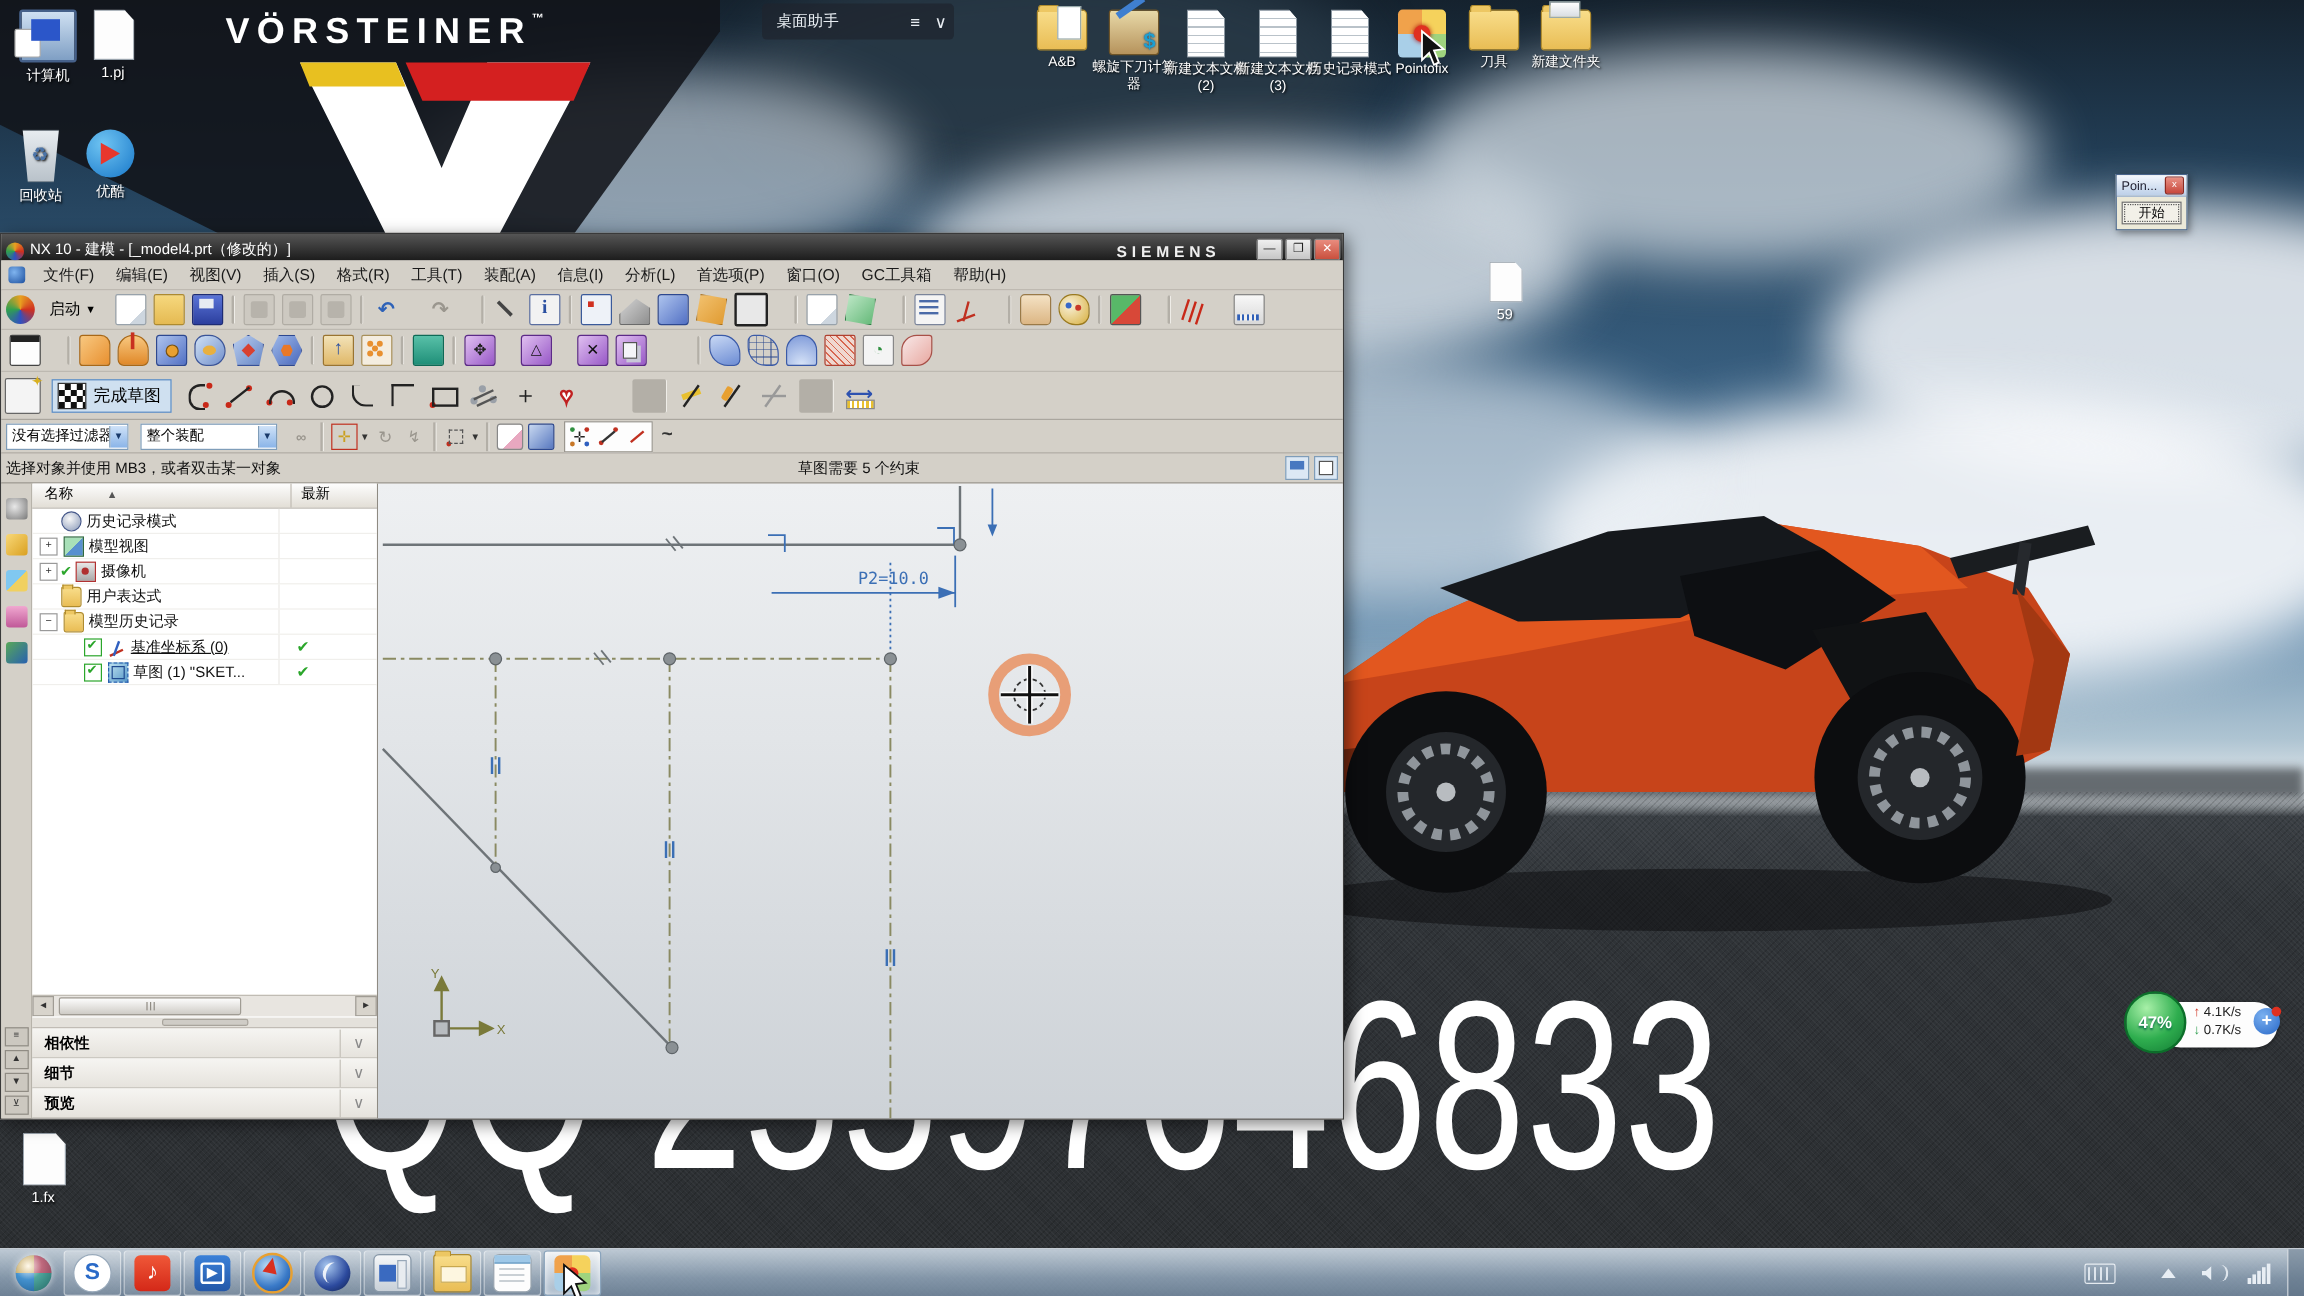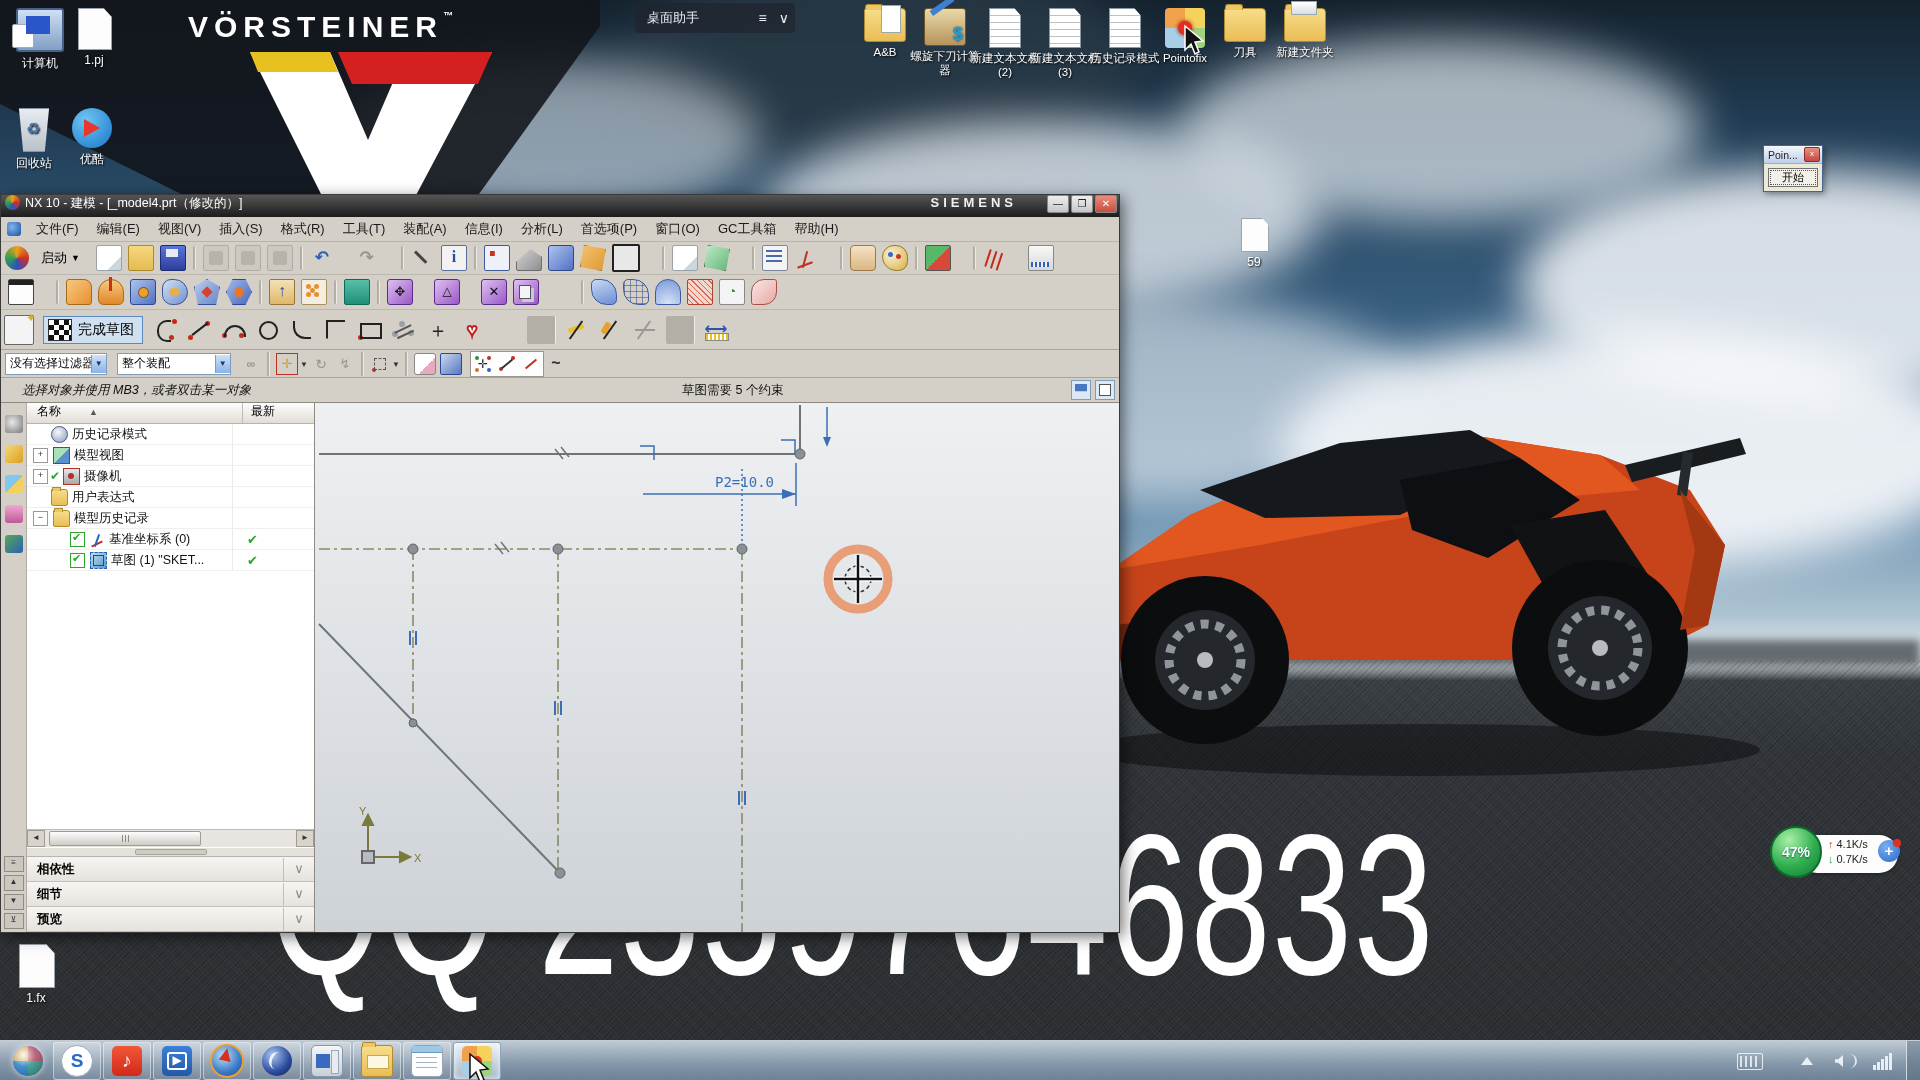--- a/index.html
+++ b/index.html
@@ -56,21 +56,21 @@
   
   #assistant{left:635px;top:3px;width:160px;height:30px;z-index:3;background:rgba(30,36,46,.72);
     border-radius:4px;color:#e8edf2;font-size:13px;display:flex;align-items:center;}
   #assistant .t{padding-left:12px;flex:1;}
   #assistant .m{padding:0 6px;font-size:14px;}
   
   .cursor{z-index:40;pointer-events:none;}
   
   #nx{left:0;top:194px;width:1118px;height:737px;z-index:10;border:1px solid #3a3a3a;
     box-shadow:3px 4px 14px rgba(0,0,0,.55);background:#d4d0c8;display:flex;flex-direction:column;}
-  #nx-title{height:22px;background:linear-gradient(#555,#1c1c1c);display:flex;align-items:flex-start;color:#fff;flex:none;}
+  #nx-title{height:22px;background:linear-gradient(#555,#1c1c1c);display:flex;align-items:flex-end;color:#fff;flex:none;}
   #nx-title .logo{width:15px;height:15px;margin:0 5px 0 4px;border-radius:50%;
     background:conic-gradient(#e8a020,#d03020,#3050c0,#30a050,#e8a020);}
   #nx-title .txt{font-size:12.5px;flex:1;white-space:nowrap;}
   #nx-title .siemens{font-size:13px;letter-spacing:4px;font-weight:bold;color:#efefef;margin-right:30px;}
   .winbtn{width:20px;height:16px;margin-right:2px;font-size:10px;line-height:15px;text-align:center;
     background:linear-gradient(#efefef,#c6c6c6);border:1px solid #888;color:#222;border-radius:2px;}
   .winbtn.close{background:linear-gradient(#e98c7e,#c94f3d);color:#fff;}
   #nx-menubar{height:24px;background:#d4d0c8;border-bottom:1px solid #b8b4ac;display:flex;align-items:center;font-size:13px;color:#1a1a1a;flex:none;}
   #nx-menubar .sysico{width:14px;height:14px;margin:0 6px;background:radial-gradient(circle at 35% 35%,#7fb4ef,#1c4f9e);border-radius:3px;}
   .mi{padding:15px 9px;}
@@ -203,21 +203,21 @@
   .s-eraser{background:linear-gradient(135deg,#fff 60%,#e8a8c0 60%);border:1px solid #888;border-radius:3px;}
   .s-cube{background:linear-gradient(135deg,#c8d8f0,#5878c0);border:1px solid #2c4890;border-radius:2px;}
   .s-pts::after{content:"✛";position:absolute;inset:0;text-align:center;line-height:20px;color:#222;}
   .s-pts::before{content:"";position:absolute;left:2px;top:2px;width:4px;height:4px;border-radius:50%;background:#2f8f3f;box-shadow:12px 0 #c03020,0 12px #c87828,12px 12px #3060c0;}
   .s-l1::after{content:"";position:absolute;left:3px;top:9px;width:14px;height:2px;background:#333;transform:rotate(-40deg);}
   .s-l1::before{content:"";position:absolute;left:2px;bottom:3px;width:4px;height:4px;border-radius:50%;background:#c03020;box-shadow:12px -11px 0 #c03020;}
   .s-l2::after{content:"";position:absolute;left:3px;top:9px;width:14px;height:2px;background:#c03020;transform:rotate(-40deg);}
   .s-sq::after{content:"~";position:absolute;inset:0;text-align:center;line-height:18px;color:#333;font-size:16px;font-weight:bold;}
   
   #promptbar{height:24px;background:#d4d0c8;border-bottom:1px solid #8e8a82;display:flex;align-items:center;font-size:12.5px;color:#111;flex:none;}
-  #prompt-left{padding-left:21px;width:660px;font-style:italic;}
+  #prompt-left{padding-left:4px;width:660px;}
   #prompt-center{flex:1;}
   .pbtn{width:18px;height:18px;border:1px solid #7f9db9;background:#dce8f4;margin-right:4px;position:relative;}
   .pbtn.b1::after{content:"";position:absolute;inset:3px;background:#4878c0;clip-path:polygon(0 0,100% 0,100% 60%,0 60%);}
   .pbtn.b2::after{content:"";position:absolute;inset:3px;border:1px solid #555;background:#fff;}
   
   #nx-main{flex:1;display:flex;min-height:0;}
   #resstrip{width:25px;background:#d4d0c8;border-right:1px solid #b0aca4;display:flex;flex-direction:column;align-items:center;flex:none;}
   .rs-ico{width:18px;height:18px;margin-top:12px;border-radius:3px;}
   .rs1{background:radial-gradient(circle at 40% 40%,#e8e8e8,#777);}
   .rs2{background:linear-gradient(135deg,#f8d878,#daa020);}
@@ -707,21 +707,21 @@
             </span>
             <span class="latest"></span>
           </div>
           <div class="trow">
             <span class="main">
               <span class="texp"></span>
               <span class=" ind1"></span>
               <span class="tbox boxchk"></span>
               <span class="tpre"></span>
               <span class="tico ic-csys"></span>
-              <span style="white-space:nowrap;">基准坐标系 (0)</span>
+              <span style="white-space:nowrap;text-decoration:underline;">基准坐标系 (0)</span>
             </span>
             <span class="latest">✔</span>
           </div>
           <div class="trow">
             <span class="main">
               <span class="texp"></span>
               <span class=" ind1"></span>
               <span class="tbox boxchk"></span>
               <span class="tpre"></span>
               <span class="tico ic-sketch"></span>

